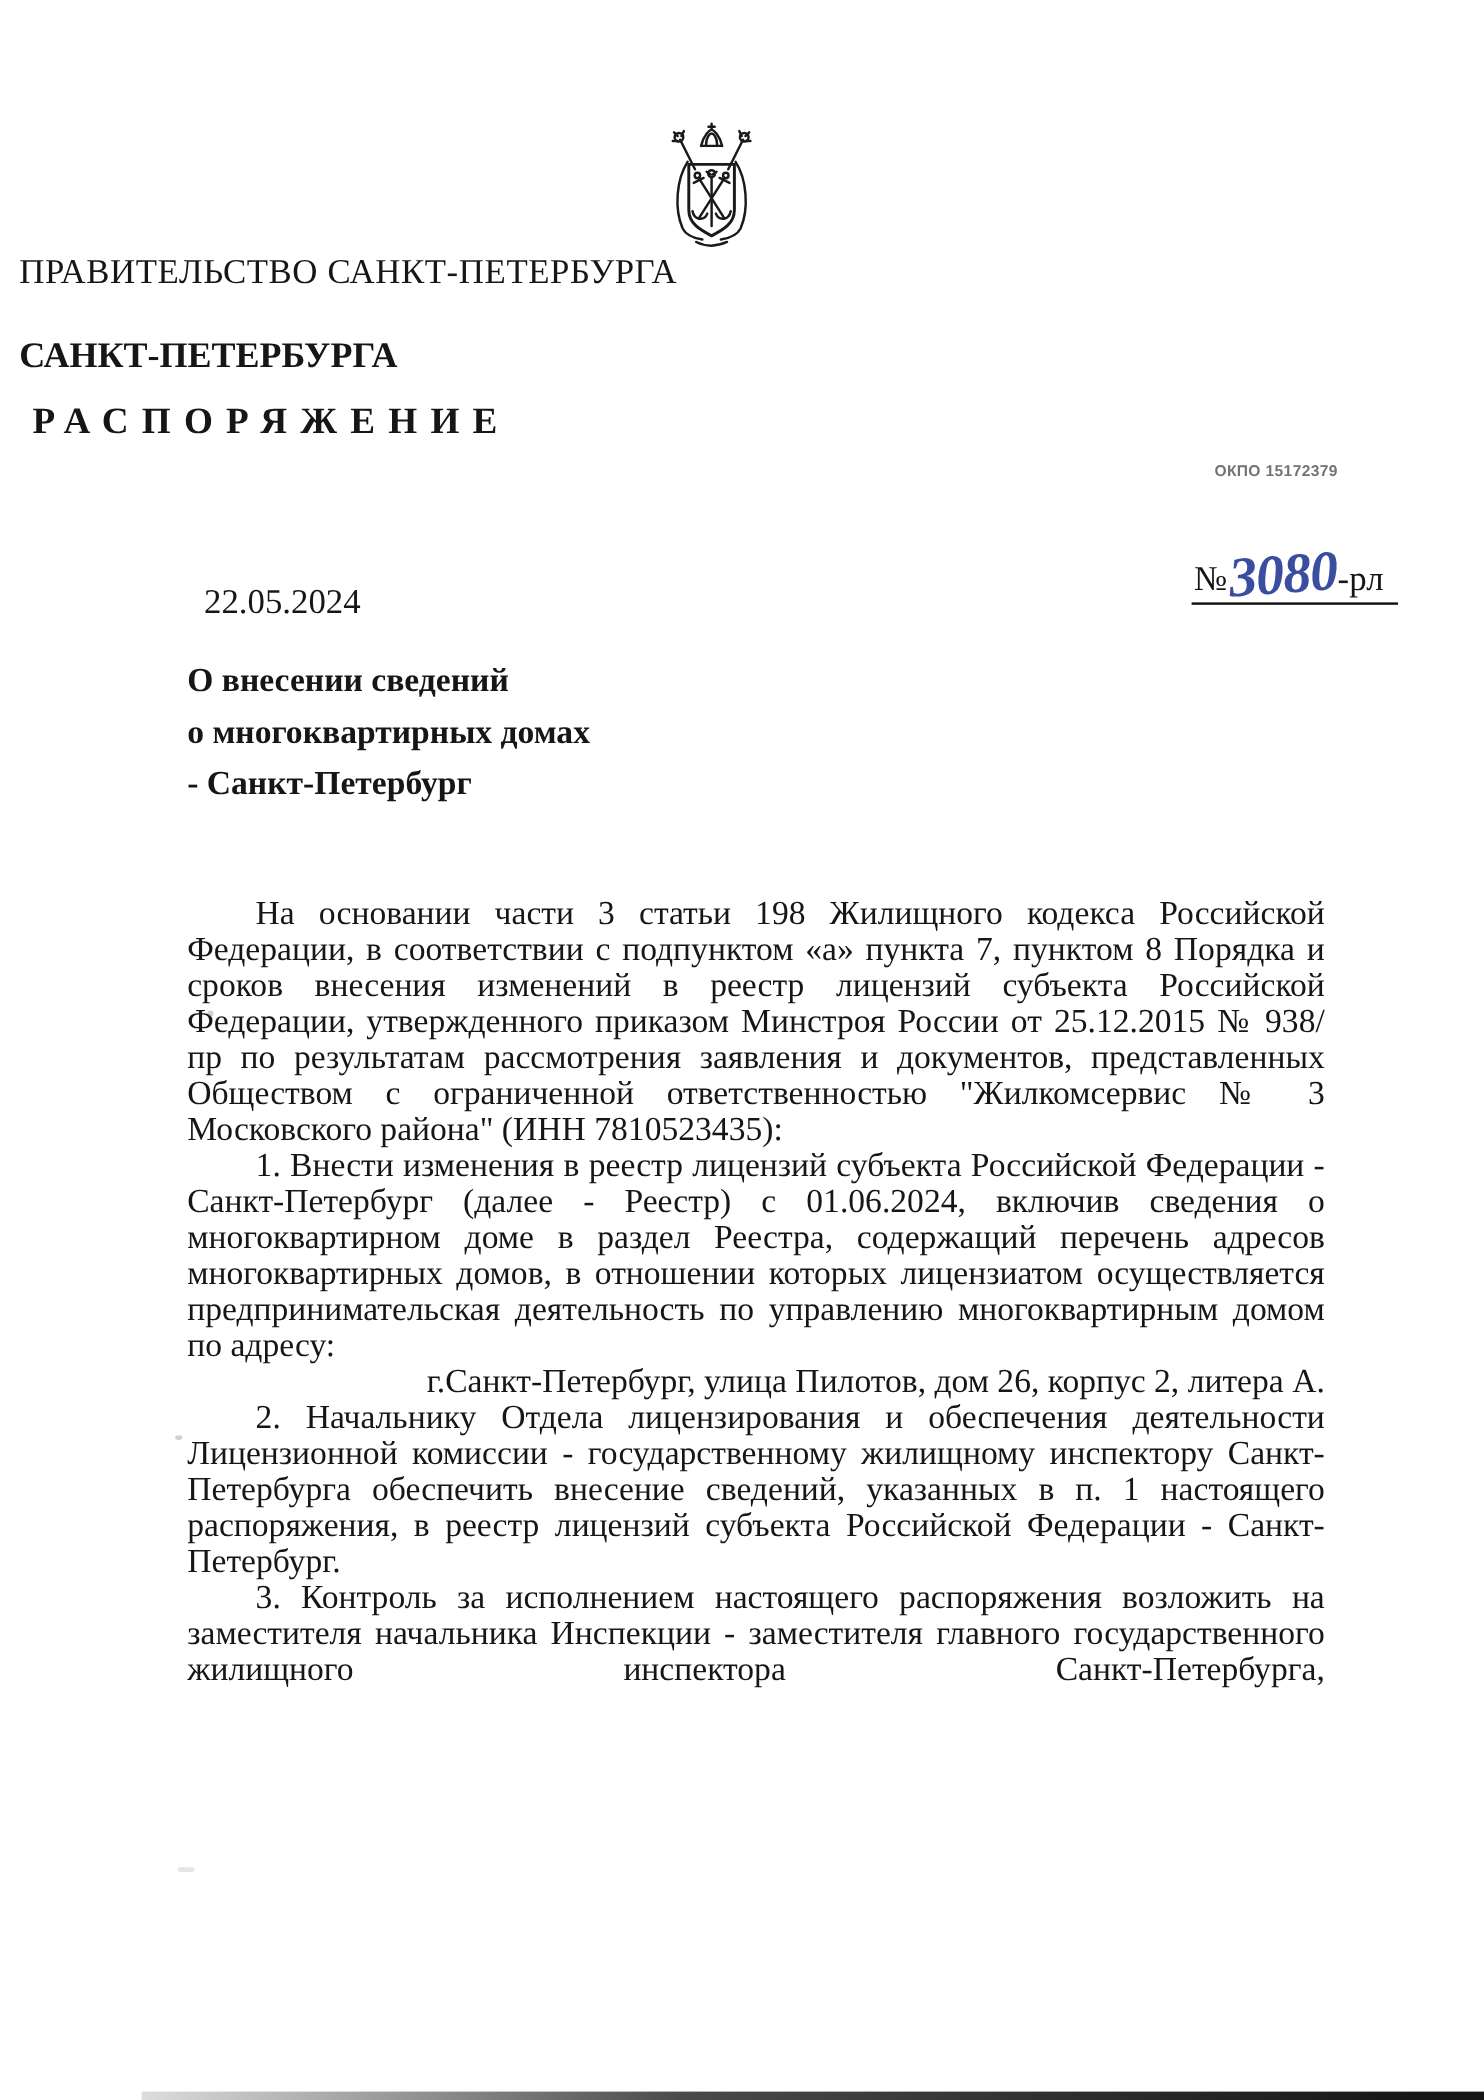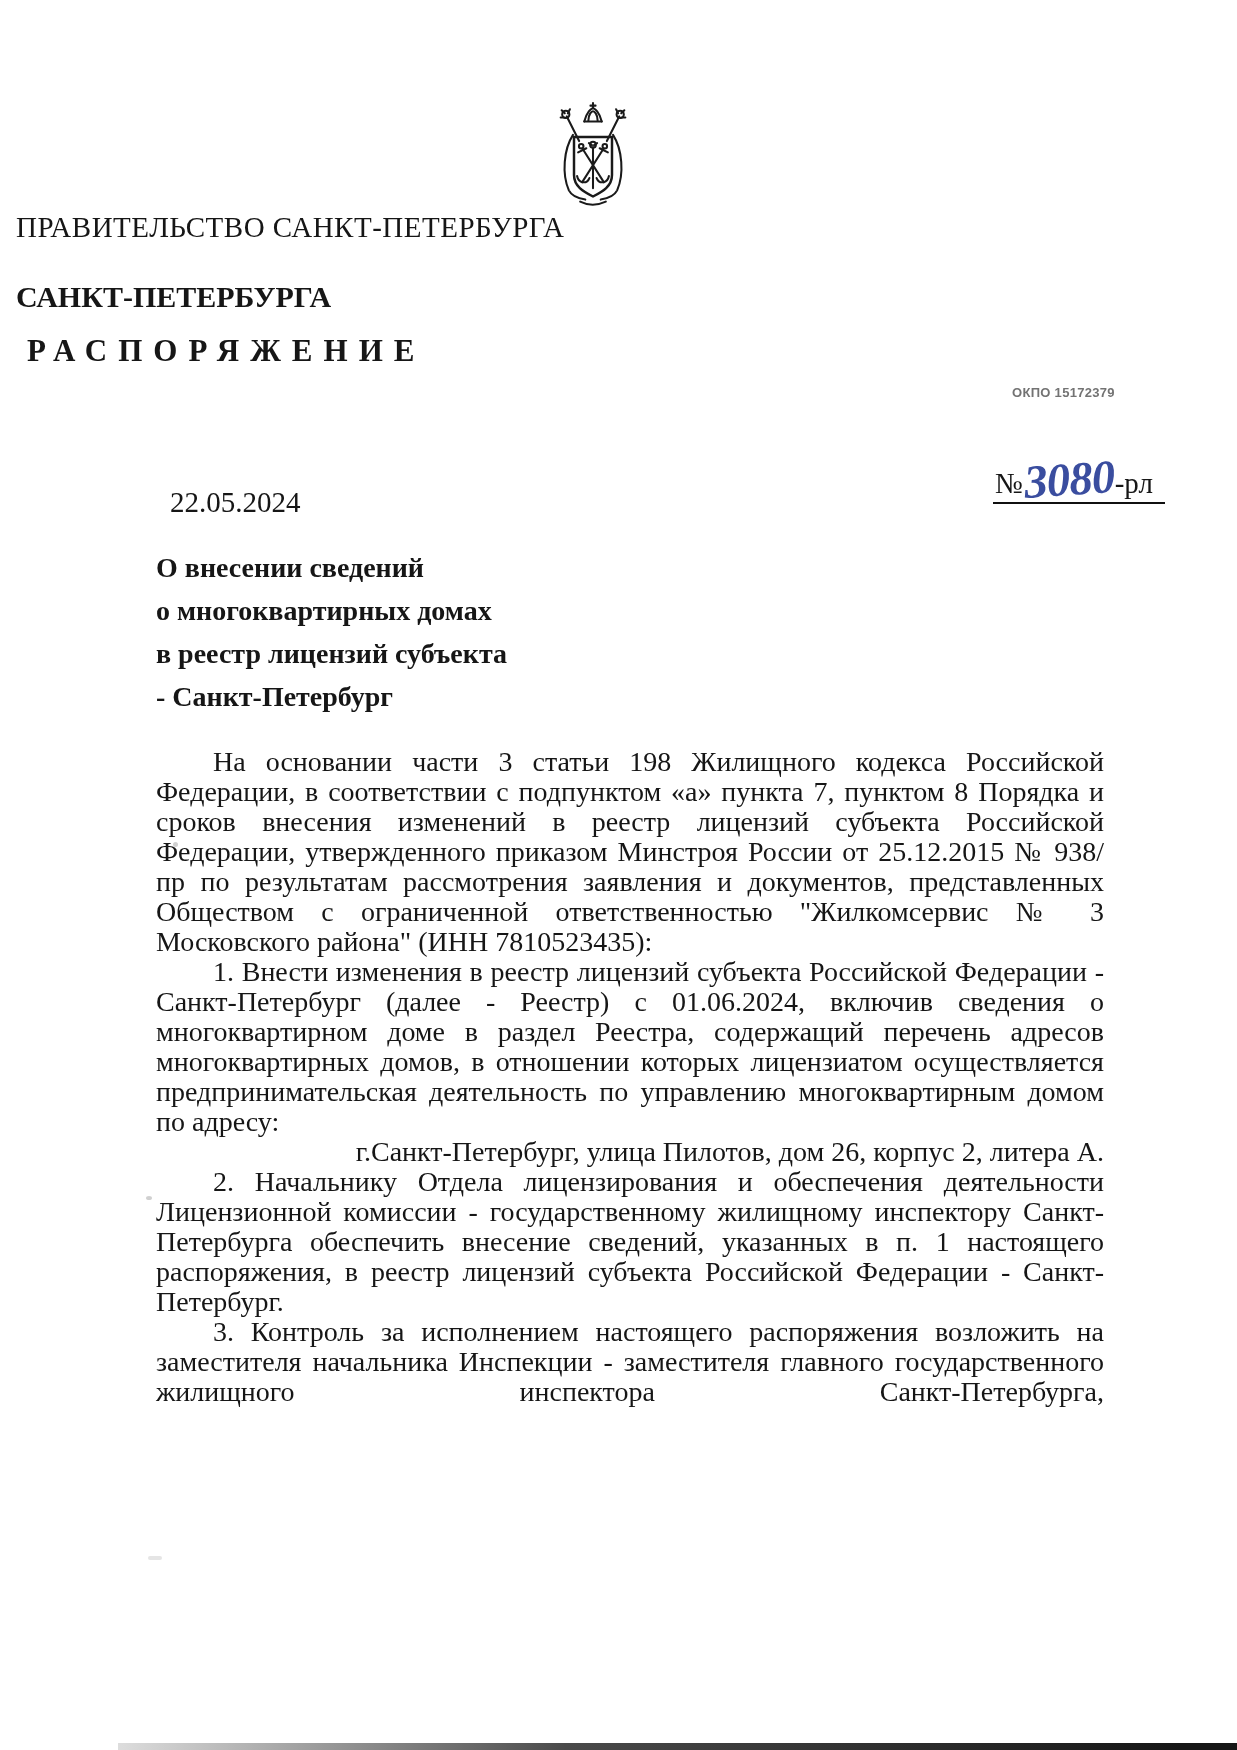--- a/index.html
+++ b/index.html
@@ -95,21 +95,20 @@
   <div class="date">22.05.2024</div>
   <div class="number">
     <span>№</span>
     <span class="hand">3080</span>
     <span>-рл</span>
   </div>
 
   <div class="subject">
     <div>О внесении сведений</div>
     <div>о многоквартирных домах</div>
-    <div>в реестр лицензий субъекта</div>
     <div>- Санкт-Петербург</div>
   </div>
 
   <div class="bodytext">
     <p>На основании части 3 статьи 198 Жилищного кодекса Российской Федерации, в соответствии с подпунктом «а» пункта 7, пунктом 8 Порядка и сроков внесения изменений в реестр лицензий субъекта Российской Федерации, утвержденного приказом Минстроя России от 25.12.2015 № 938/пр по результатам рассмотрения заявления и документов, представленных Обществом с ограниченной ответственностью "Жилкомсервис № 3 Московского района" (ИНН 7810523435):</p>
     <p>1. Внести изменения в реестр лицензий субъекта Российской Федерации - Санкт-Петербург (далее - Реестр) с 01.06.2024, включив сведения о многоквартирном доме в раздел Реестра, содержащий перечень адресов многоквартирных домов, в отношении которых лицензиатом осуществляется предпринимательская деятельность по управлению многоквартирным домом по адресу:</p>
     <p class="addr">г.Санкт-Петербург, улица Пилотов, дом 26, корпус 2, литера А.</p>
     <p>2. Начальнику Отдела лицензирования и обеспечения деятельности Лицензионной комиссии - государственному жилищному инспектору Санкт-Петербурга обеспечить внесение сведений, указанных в п. 1 настоящего распоряжения, в реестр лицензий субъекта Российской Федерации - Санкт-Петербург.</p>
     <p class="cutoff">3. Контроль за исполнением настоящего распоряжения возложить на заместителя начальника Инспекции - заместителя главного государственного жилищного инспектора Санкт-Петербурга,</p>
   </div>

